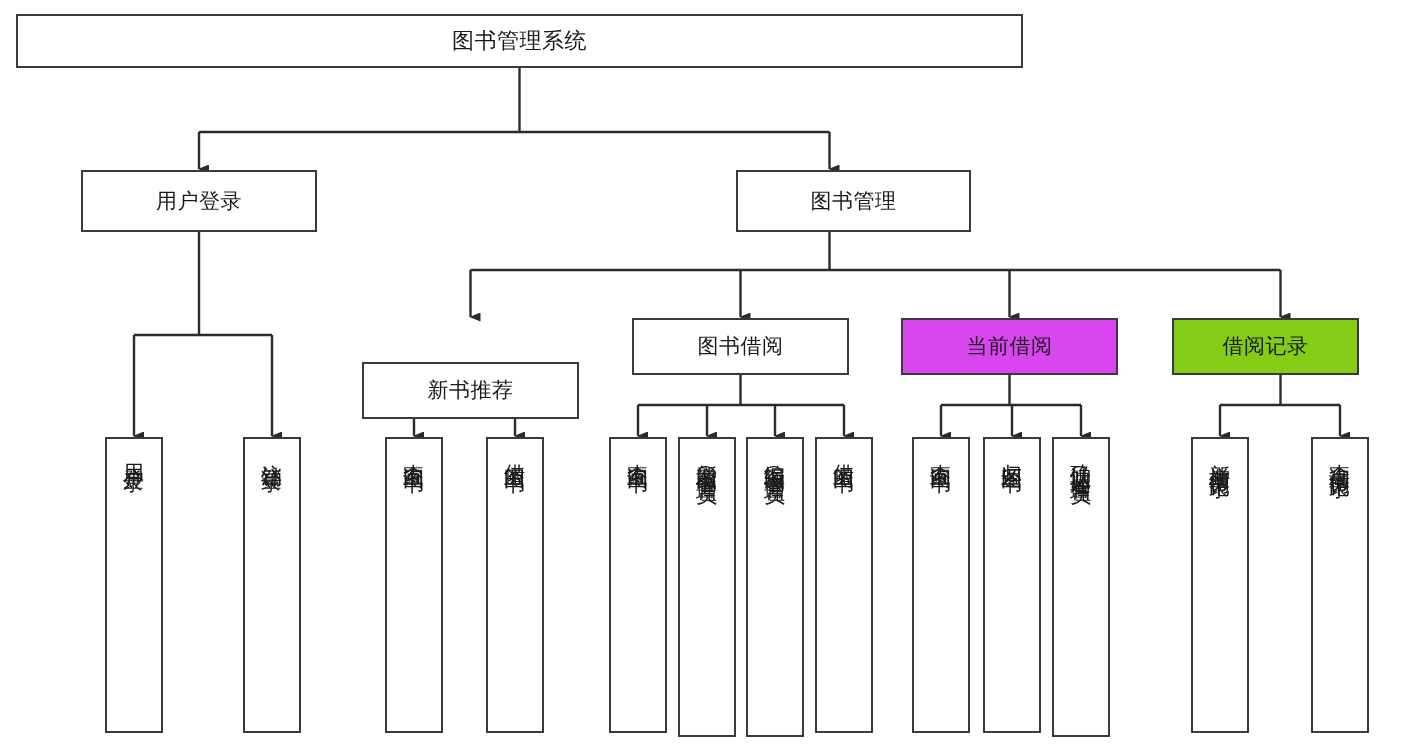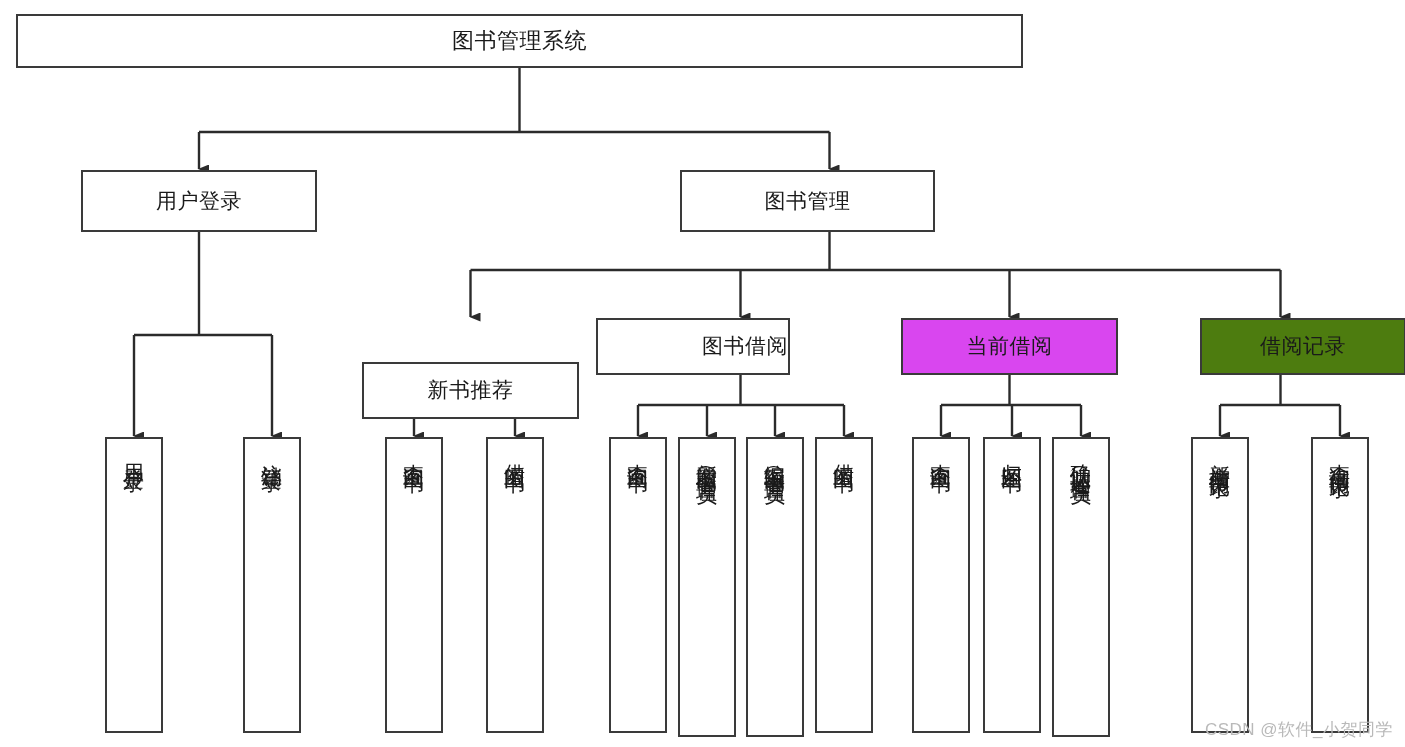--- a/index.html
+++ b/index.html
@@ -117,33 +117,33 @@
       </g>
   </svg>
 
   <div id="nodes-layer">
       <div class="node horiz root" style="left: 16px; top: 14px; width: 1007px; height: 54px; border-color: rgb(58, 58, 58); background: rgb(255, 255, 255);">
         <span class="lbl">图书管理系统</span>
       </div>
       <div class="node horiz" style="left: 81px; top: 170px; width: 236px; height: 62px; border-color: rgb(58, 58, 58); background: rgb(255, 255, 255);">
         <span class="lbl">用户登录</span>
       </div>
-      <div class="node horiz" style="left: 680px; top: 170px; width: 255px; height: 62px; border-color: rgb(58, 58, 58); background: rgb(255, 255, 255); justify-content: center;">
+      <div class="node horiz" style="left: 736px; top: 170px; width: 235px; height: 62px; border-color: rgb(58, 58, 58); background: rgb(255, 255, 255); justify-content: center;">
         <span class="lbl">图书管理</span>
       </div>
       <div class="node horiz" style="left: 362px; top: 318px; width: 217px; height: 57px; border-color: rgb(58, 58, 58); background: rgb(255, 255, 255); margin-top: 44px;">
         <span class="lbl">新书推荐</span>
       </div>
-      <div class="node horiz" style="left: 596px; top: 318px; width: 194px; height: 57px; border-color: rgb(58, 58, 58); background: rgb(255, 255, 255); justify-content: flex-end;">
+      <div class="node horiz" style="left: 632px; top: 318px; width: 217px; height: 57px; border-color: rgb(58, 58, 58); background: rgb(255, 255, 255);">
         <span class="lbl">图书借阅</span>
       </div>
       <div class="node horiz" style="left: 901px; top: 318px; width: 217px; height: 57px; border-color: rgb(58, 58, 58); background: #d946ef;">
         <span class="lbl">当前借阅</span>
       </div>
-      <div class="node horiz" style="left: 1200px; top: 318px; width: 206px; height: 57px; border-color: rgb(58, 58, 58); background: #4d7c0f;">
+      <div class="node horiz" style="left: 1172px; top: 318px; width: 187px; height: 57px; border-color: rgb(58, 58, 58); background: #84cc16;">
         <span class="lbl">借阅记录</span>
       </div>
       <div class="node vert" style="left: 105px; top: 437px; width: 58px; height: 296px; border-color: rgb(58, 58, 58); background: rgb(255, 255, 255);">
         <span class="lbl">用户登录</span>
       </div>
       <div class="node vert" style="left: 243px; top: 437px; width: 58px; height: 296px; border-color: rgb(58, 58, 58); background: rgb(255, 255, 255);">
         <span class="lbl">注销登录</span>
       </div>
       <div class="node vert" style="left: 385px; top: 437px; width: 58px; height: 296px; border-color: rgb(58, 58, 58); background: rgb(255, 255, 255);">
         <span class="lbl">查询图书</span>
@@ -173,14 +173,13 @@
         <span class="lbl">确认归还（管理员）</span>
       </div>
       <div class="node vert" style="left: 1191px; top: 437px; width: 58px; height: 296px; border-color: rgb(58, 58, 58); background: rgb(255, 255, 255);">
         <span class="lbl">新增借阅记录</span>
       </div>
       <div class="node vert" style="left: 1311px; top: 437px; width: 58px; height: 296px; border-color: rgb(58, 58, 58); background: rgb(255, 255, 255);">
         <span class="lbl">查询借阅记录</span>
       </div>
     </div>
 
-  <div class="watermark">CSDN @软件_小贺同学</div>
 </div>
 
 </body></html>

